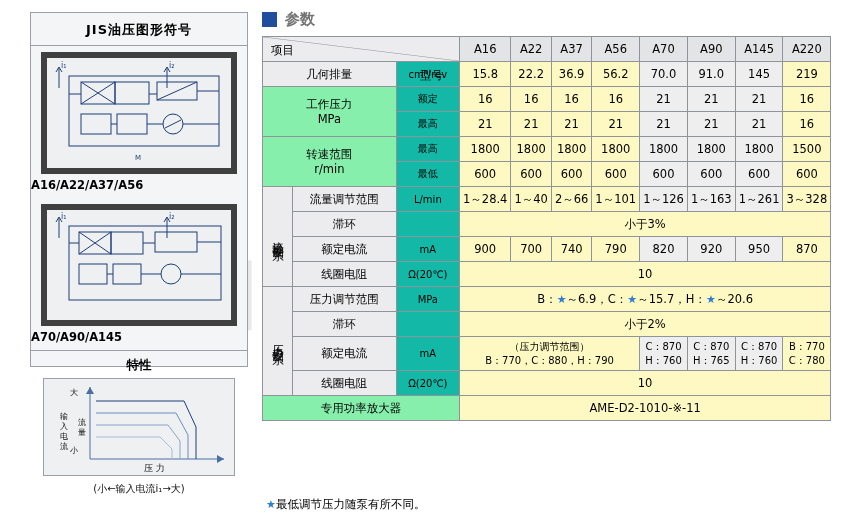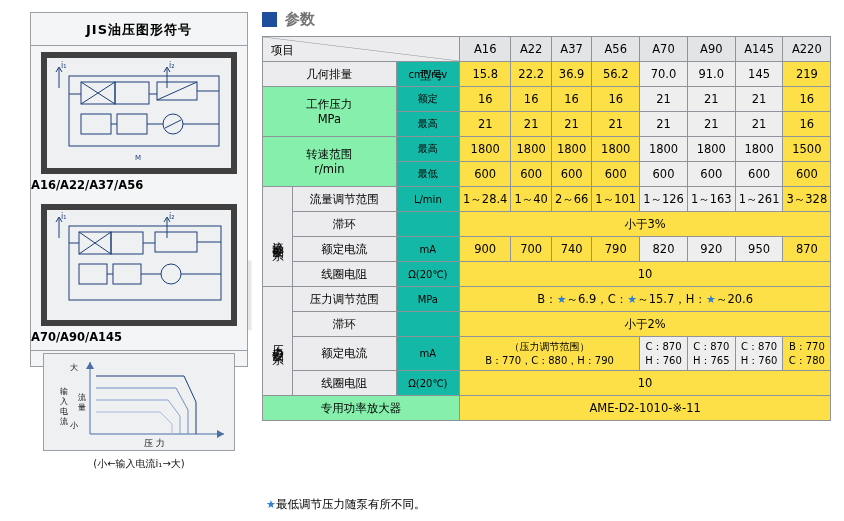--- a/index.html
+++ b/index.html
@@ -68,21 +68,21 @@
   }
   table.params td,table.params th{
     border:1px solid #8e9499;
     text-align:center;vertical-align:middle;
     padding:2px 3px;font-weight:normal;
     height:20px;
   }
   .hdr{background:#e2e4e6;}
   .lbl{background:#86efac;white-space:nowrap;}
   .lbl-l{background:#ececee;text-align:left;padding-left:6px;white-space:nowrap;}
-  .val{background:#fde047;}
+  .val{background:#fef9c3;}
   .val-a{background:#eeeeef;}
   .vert{
     writing-mode:vertical-rl;text-orientation:upright;
     letter-spacing:2px;background:#ececee;font-size:11.5px;
     padding:4px 1px;
   }
   .unit{background:#14b8a6;font-size:10px;white-space:nowrap;}
   .diag-cell{
     position:relative;height:46px;width:190px;background:#ececee;padding:0;
   }
@@ -165,20 +165,21 @@
         <line x1="120" y1="8" x2="120" y2="28"></line>
         <path d="M117 12 l3 -5 l3 5"></path>
       </g>
       <text x="14" y="9" font-size="8" fill="#1f3f7a">i₁</text>
       <text x="122" y="9" font-size="8" fill="#1f3f7a">i₂</text>
     </svg>
   </div>
   <div class="diagram-caption">A70/A90/A145</div>
 
   <div class="lp-sep"></div>
+  <div class="char-title">特性</div>
 
   <div class="char-box">
     <svg width="194" height="96" viewBox="0 0 194 96">
       <g stroke="#4a6fa5" fill="none" stroke-width="1">
         <line x1="46" y1="8" x2="46" y2="80"></line>
         <line x1="46" y1="80" x2="180" y2="80"></line>
         <path d="M46 8 l-4 7 l8 0 z" fill="#4a6fa5" stroke="none"></path>
         <path d="M180 80 l-7 -4 l0 8 z" fill="#4a6fa5" stroke="none"></path>
         <path d="M52 22 L140 22 L152 48 L152 80" stroke="#1f3f7a"></path>
         <path d="M52 34 L132 34 L144 56 L144 80" stroke="#6d8dbd"></path>

